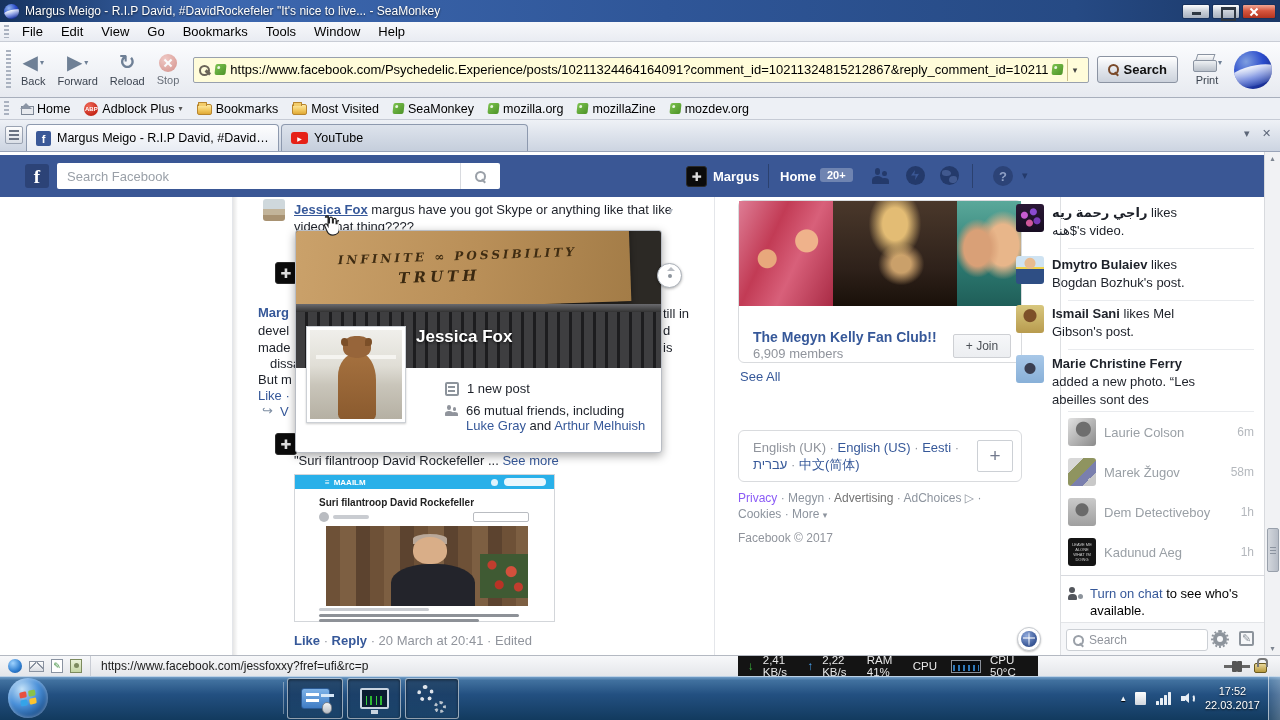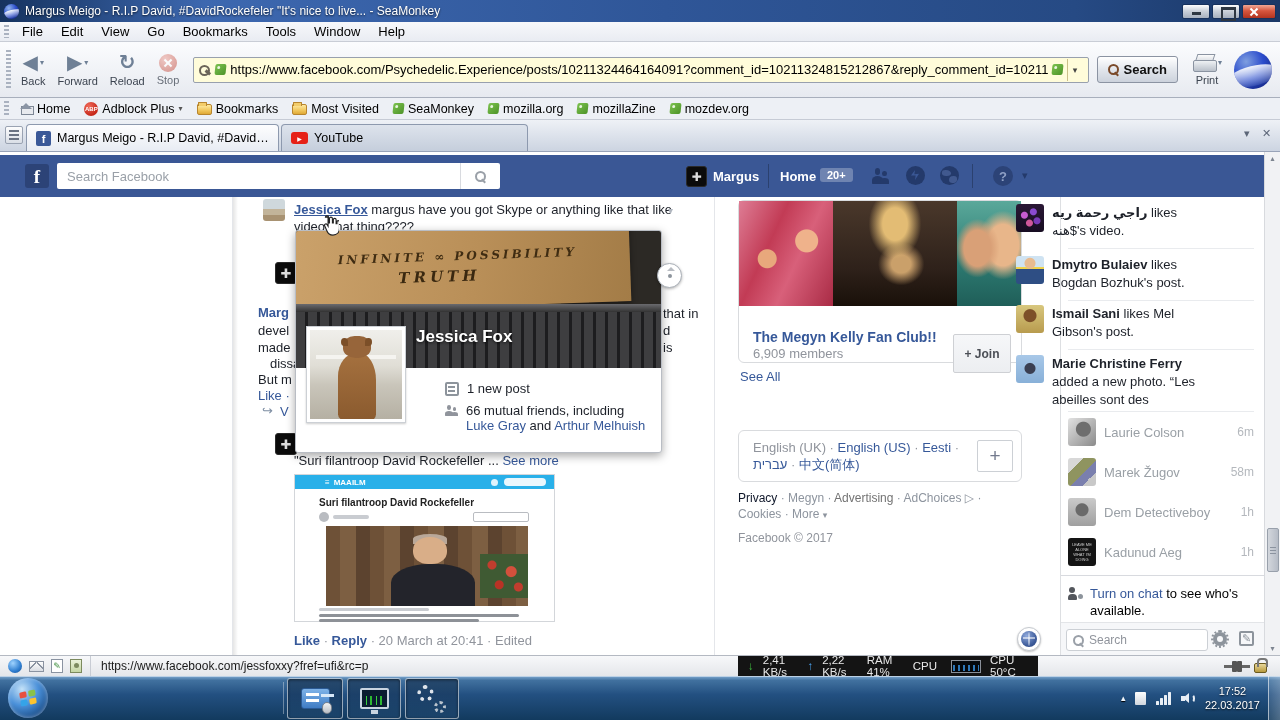--- a/index.html
+++ b/index.html
@@ -138,21 +138,21 @@
 .art-photo .suit{position:absolute;left:32%;bottom:0;width:42%;height:52%;background:#23242b;border-radius:45% 45% 0 0}
 .art-photo .face{position:absolute;left:43%;top:14%;width:17%;height:34%;background:#d9ae88;border-radius:48% 48% 44% 44%}
 .art-photo .hair{position:absolute;left:43%;top:10%;width:17%;height:12%;background:#b9a899;border-radius:50% 50% 0 0}
 .art-photo .flowers{position:absolute;right:0;bottom:10%;width:24%;height:55%;background:radial-gradient(circle at 25% 25%,#c23d2e 0 4px,transparent 5px),radial-gradient(circle at 65% 40%,#d4503c 0 5px,transparent 6px),radial-gradient(circle at 40% 70%,#b83225 0 4px,transparent 5px),radial-gradient(circle at 80% 75%,#c23d2e 0 4px,transparent 5px),#3f5a33}
 
 .card{position:absolute;background:#fff;border:1px solid #d9dbde;border-radius:6px}
 .gimg{position:absolute;top:0;height:105px}
 .g1{background:radial-gradient(circle at 72% 38%,#efb28b 0 11px,transparent 12px),radial-gradient(circle at 30% 55%,#e8a87c 0 9px,transparent 10px),linear-gradient(115deg,#de7d95 0%,#c23b55 35%,#d8607a 60%,#a92b45 100%)}
 .g2{background:radial-gradient(ellipse at 50% 22%,#e3bc74 0 14%,transparent 30%),radial-gradient(ellipse at 55% 60%,#caa06a 0 10%,transparent 24%),linear-gradient(180deg,#4a382b 0%,#2e211a 65%,#191009 100%)}
 .g3{background:radial-gradient(ellipse at 32% 45%,#d9a077 0 22%,transparent 36%),radial-gradient(ellipse at 72% 42%,#e8b68a 0 24%,transparent 40%),linear-gradient(180deg,#5aa89a 0%,#2e7d74 55%,#1f5e58 100%)}
-.join-btn{position:absolute;right:10px;top:133px;width:58px;height:39px;background:linear-gradient(#f6f7f9,#eceef1);border:1px solid #ced0d4;border-radius:2px;font-weight:bold;font-size:12px;color:#4b4f56;display:flex;align-items:center;justify-content:center}
+.join-btn{position:absolute;right:10px;top:133px;width:58px;height:24px;background:linear-gradient(#f6f7f9,#eceef1);border:1px solid #ced0d4;border-radius:2px;font-weight:normal;font-size:12px;color:#4b4f56;display:flex;align-items:center;justify-content:center}
 .lang-add{position:absolute;right:8px;top:9px;width:36px;height:32px;border:1px solid #ccd0d5;border-radius:2px;background:#fff;color:#737a8d;font-size:19px;display:flex;align-items:center;justify-content:center}
 .globe-btn{position:absolute;left:1017px;top:475px;width:24px;height:24px;border-radius:50%;background:#fff;border:1px solid #c5c9cf;box-shadow:0 1px 2px rgba(0,0,0,.25);display:flex;align-items:center;justify-content:center}
 .globe-btn i{width:16px;height:16px;border-radius:50%;background:radial-gradient(circle at 35% 30%,#8fa9dc,#3b5998 65%,#27407a);position:relative;overflow:hidden}
 .globe-btn i::before{content:"";position:absolute;left:2px;top:6px;width:12px;height:2px;background:rgba(255,255,255,.55)}
 .globe-btn i::after{content:"";position:absolute;left:7px;top:1px;width:2px;height:14px;background:rgba(255,255,255,.55);border-radius:50%}
 
 #ticker-border{position:absolute;left:1060px;top:45px;width:1px;height:458px;background:#dddfe2}
 .tick-item{position:absolute;left:1016px;width:186px;display:flex;gap:8px}
 .tav{width:28px;height:28px;border-radius:3px;flex:none}
 .tav1{background:radial-gradient(circle at 30% 40%,#c65bd0 0 3px,transparent 4px),radial-gradient(circle at 62% 28%,#8a4ad0 0 3px,transparent 4px),radial-gradient(circle at 48% 68%,#d0589a 0 3px,transparent 4px),radial-gradient(circle at 75% 60%,#7a3ab8 0 3px,transparent 4px),linear-gradient(#2a1835,#170d22)}
@@ -397,21 +397,21 @@
     <span class="abs cmt-text" style="left:258px;top:187px">made</span>
     <span class="abs cmt-text" style="left:270px;top:203px">dissa</span>
     <span class="abs cmt-text" style="left:258px;top:219px">But m</span>
     <span class="abs link" style="left:258px;top:236px;font-size:13px">Like ·</span>
     <span class="abs" style="left:262px;top:251px;font-size:13px;color:#7f8fa4">↪</span>
     <span class="abs link" style="left:280px;top:252px;font-size:13px">V</span>
     <div class="abs" style="left:275px;top:281px;width:22px;height:22px">
         <span class="cross-avatar" style="width:22px;height:22px;font-size:13px;display:flex">✚</span>
       </div>
 
-    <span class="abs cmt-text" style="left:663px;top:153px">that in</span>
+    <span class="abs cmt-text" style="left:663px;top:153px">till in</span>
     <span class="abs cmt-text" style="left:663px;top:170px">d</span>
     <span class="abs cmt-text" style="left:663px;top:187px">is</span>
 
     <div id="hovercard">
       <div id="hc-cover">
         <div class="hc-sign">
           <span class="l1">INFINITE ∞ POSSIBILITY</span>
           <span class="l2">TRUTH</span>
         </div>
         <div class="hc-radiator"></div>
@@ -497,21 +497,21 @@
         <a class="link">Eesti</a>
         <span class="gray">·</span>
         <a class="link">עברית</a>
         <span class="gray">·</span>
         <a class="link">中文(简体)</a>
       </div>
       <div class="lang-add">+</div>
     </div>
 
     <div class="abs" style="left:738px;top:338px;width:282px;font-size:12px;line-height:16px;color:#8d949e">
-      <a style="color:#0f172a;text-decoration:none">Privacy</a>
+      <a style="color:#8b5cf6;text-decoration:none">Privacy</a>
       <span>·</span>
       <a style="color:#8d949e;text-decoration:none">Megyn</a>
       <span>·</span>
       <a style="color:#737373;text-decoration:none">Advertising</a>
       <span>·</span>
       <a style="color:#8d949e;text-decoration:none">AdChoices</a>
       <span>▷</span>
       <span>·</span>
       <a style="color:#8d949e;text-decoration:none">Cookies</a>
       <span>·</span>

